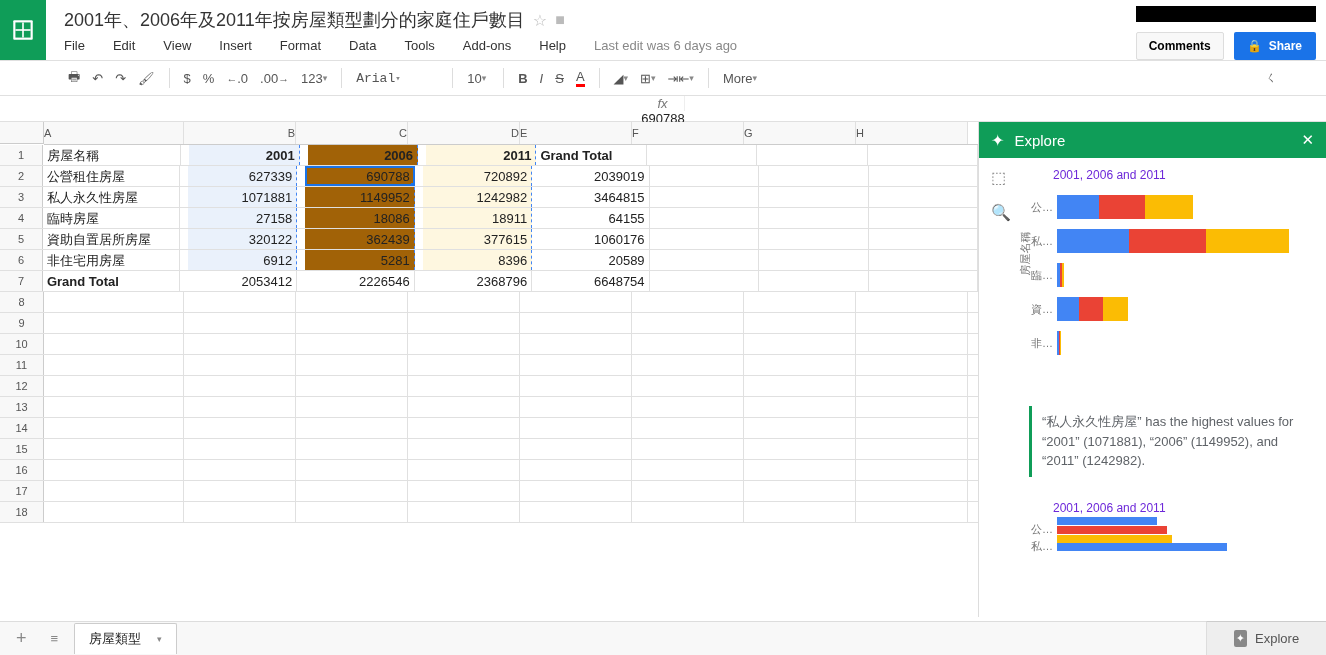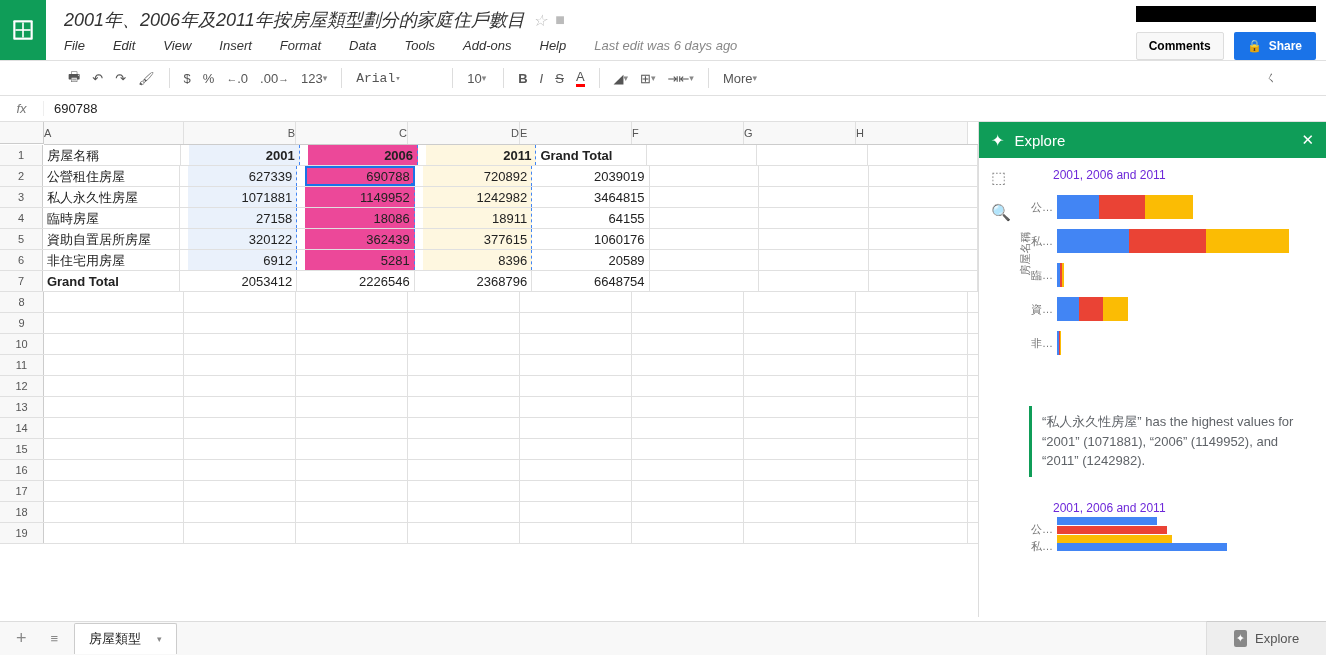--- a/index.html
+++ b/index.html
@@ -1,59 +1,59 @@
 <!DOCTYPE html>
 <html><head>
 <meta charset="utf-8">
 <style>
 * { box-sizing: border-box; margin: 0; padding: 0; }
 body { font-family: Arial, sans-serif; font-size: 13px; color: #222; width: 1326px; height: 655px; overflow: hidden; position: relative; background: #fff; }
 
 .top-section { display: flex; align-items: flex-start; }
 .logo { width: 46px; height: 60px; background: #0f9d58; display: flex; align-items: center; justify-content: center; }
 .logo svg { width: 26px; height: 26px; }
-.title-area { flex: 1; padding: 8px 0 0 18px; font-style: italic; }
+.title-area { flex: 1; padding: 8px 0 0 18px; }
 .title-row { display: flex; align-items: center; gap: 8px; }
 .doc-title { font-size: 18px; color: #333; font-weight: 400; }
 .star-icon, .folder-icon { color: #bbb; font-size: 16px; }
 .menu-bar { display: flex; gap: 28px; padding-top: 6px; font-size: 13px; color: #333; align-items: center; }
 .menu-bar span { cursor: pointer; }
 .last-edit { color: #888; }
 .top-right { position: absolute; right: 10px; top: 6px; display: flex; align-items: center; gap: 10px; }
 .account-badge { width: 180px; height: 16px; background: #000; }
 .btn-comments { border: 1px solid #ddd; background: #f8f8f8; padding: 6px 12px; border-radius: 2px; font-weight: bold; font-size: 12px; cursor: pointer; }
 .btn-share { background: #1a73e8; color: #fff; border: none; padding: 6px 14px; border-radius: 2px; font-weight: bold; font-size: 12px; display: flex; align-items: center; gap: 6px; cursor: pointer; }
 
 .toolbar { display: flex; align-items: center; height: 36px; border-top: 1px solid #e0e0e0; border-bottom: 1px solid #e0e0e0; padding: 0 44px 0 64px; gap: 4px; font-size: 13px; color: #555; }
 .toolbar .sep { width: 1px; height: 20px; background: #ddd; margin: 0 6px; }
 .toolbar .tb-item { padding: 4px 4px; cursor: pointer; display: inline-flex; align-items: center; }
 .toolbar .dd::after { content: ' ▾'; font-size: 9px; color: #888; }
 .fontsel { min-width: 90px; font-family: Liberation Mono, monospace; }
 .sizesel { min-width: 30px; text-align: center; }
 
-.formula-bar { display: flex; align-items: center; height: 26px; border-bottom: 1px solid #e0e0e0; }
+.formula-bar { display: flex; align-items: center; height: 26px; border-bottom: 1px solid #e0e0e0; flex-direction: column; }
 .fx { width: 44px; text-align: center; font-style: italic; color: #777; border-right: 1px solid #eee; }
 .fx-input { flex: 1; padding: 0 10px; font-size: 13px; }
 
 .main-area { display: flex; height: 495px; }
 .grid-wrap { flex: 1; position: relative; overflow: hidden; }
 .col-headers { display: flex; margin-left: 44px; border-bottom: 1px solid #ccc; }
 .corner { position: absolute; left: 0; top: 0; width: 44px; height: 22px; background: #f8f8f8; border-right: 1px solid #ccc; border-bottom: 1px solid #ccc; }
 .col-h { height: 22px; line-height: 22px; text-align: center; color: #555; background: #f8f8f8; border-right: 1px solid #e0e0e0; font-size: 11px; }
 .rows { }
 .row { display: flex; height: 21px; border-bottom: 1px solid #e0e0e0; }
 .row-h { width: 44px; text-align: center; line-height: 21px; color: #555; background: #f8f8f8; border-right: 1px solid #ccc; font-size: 11px; }
 .cell { border-right: 1px solid #e0e0e0; padding: 0 4px; line-height: 21px; font-size: 13px; overflow: hidden; white-space: nowrap; }
 .cA { width: 140px; text-align: left; }
 .cB, .cC, .cD, .cE, .cF, .cG, .cH { width: 112px; text-align: right; }
 .cE, .cF, .cG, .cH { text-align: left; }
 .hdr-bold { font-weight: bold; }
 .num { text-align: right; margin-left: 8px; }
 .tint-b { background: #eaf1fb; }
-.tint-c { background: #ec4899; }
+.tint-c { background: #a16207; }
 .tint-d { background: #fef7e0; }
 .dashed { border-right: 1px dashed #4285f4 !important; }
 .active-cell { outline: 2px solid #1a73e8; outline-offset: -2px; position: relative; }
 .active-cell::after { content: ''; position: absolute; right: -3px; bottom: -3px; width: 6px; height: 6px; background: #1a73e8; }
 
 .explore-panel { width: 348px; border-left: 1px solid #ddd; display: flex; flex-direction: column; }
 .explore-header { background: #0f9d58; color: #fff; height: 36px; display: flex; align-items: center; padding: 0 12px; font-size: 15px; font-weight: 500; }
 .explore-header .spark { margin-right: 10px; font-size: 16px; }
 .explore-header .close { margin-left: auto; cursor: pointer; }
 .explore-body { flex: 1; overflow-y: auto; padding: 10px 12px; font-size: 13px; color: #555; display: flex; }
@@ -366,31 +366,20 @@
           <div class="row-h">18</div>
           <div class="cell cA"></div>
           <div class="cell cB"></div>
           <div class="cell cC"></div>
           <div class="cell cD"></div>
           <div class="cell cE"></div>
           <div class="cell cF"></div>
           <div class="cell cG"></div>
           <div class="cell cH"></div>
         </div>
-    <div class="row">
-          <div class="row-h">19</div>
-          <div class="cell cA"></div>
-          <div class="cell cB"></div>
-          <div class="cell cC"></div>
-          <div class="cell cD"></div>
-          <div class="cell cE"></div>
-          <div class="cell cF"></div>
-          <div class="cell cG"></div>
-          <div class="cell cH"></div>
-        </div>
   </div>
 </div>
 
 <div class="explore-panel">
   <div class="explore-header">
     <span class="spark">✦</span>
     <span>Explore</span>
     <span class="close">✕</span>
   </div>
   <div class="explore-body">

